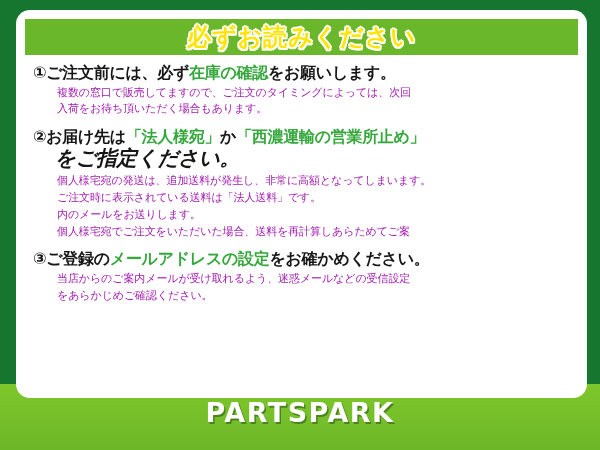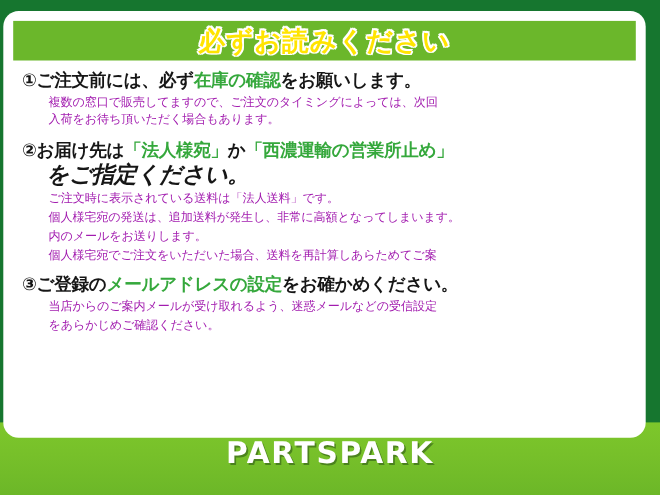--- a/index.html
+++ b/index.html
@@ -14,21 +14,21 @@
     background: #16762f;
   }
 
   
   .notice-frame {
     position: relative;
     width: 600px;
     height: 450px;
     box-sizing: border-box;
     background: #16762f;
-    padding: 10px 13px 0 3px;
+    padding: 10px 13px 0 16px;
     display: flex;
     flex-direction: column;
   }
 
   
   .footer-band {
     position: absolute;
     left: 0;
     right: 0;
     bottom: 0;
@@ -172,22 +172,22 @@
           <div class="note-line">入荷をお待ち頂いただく場合もあります。</div>
         </div>
       </div>
 
       <div class="notice-item">
         <div class="item-heading">
           <span>②</span><span>お届け先は</span><span class="accent">「法人様宛」</span><span>か</span><span class="accent">「西濃運輸の営業所止め」</span>
         </div>
         <div class="heading-cont">をご指定ください。</div>
         <div class="item-note">
+          <div class="note-line">個人様宅宛の発送は、追加送料が発生し、非常に高額となってしまいます。</div>
           <div class="note-line">ご注文時に表示されている送料は「法人送料」です。</div>
-          <div class="note-line">個人様宅宛の発送は、追加送料が発生し、非常に高額となってしまいます。</div>
           <div class="note-line">内のメールをお送りします。</div>
           <div class="note-line">個人様宅宛でご注文をいただいた場合、送料を再計算しあらためてご案</div>
         </div>
       </div>
 
       <div class="notice-item">
         <div class="item-heading">
           <span>③</span><span>ご登録の</span><span class="accent">メールアドレスの設定</span><span>をお確かめください。</span>
         </div>
         <div class="item-note">

